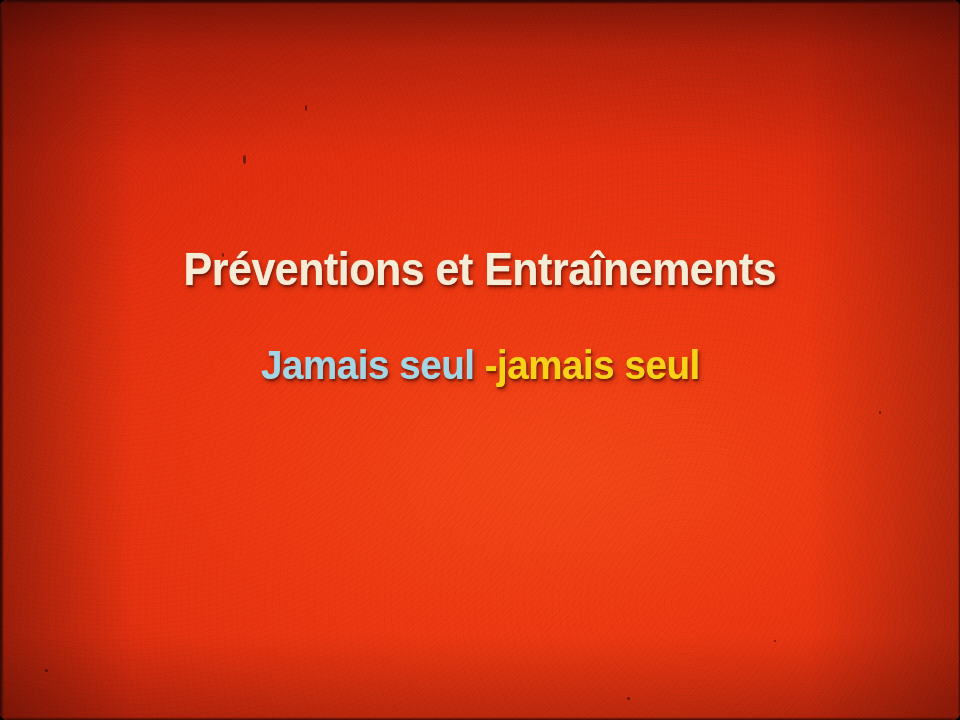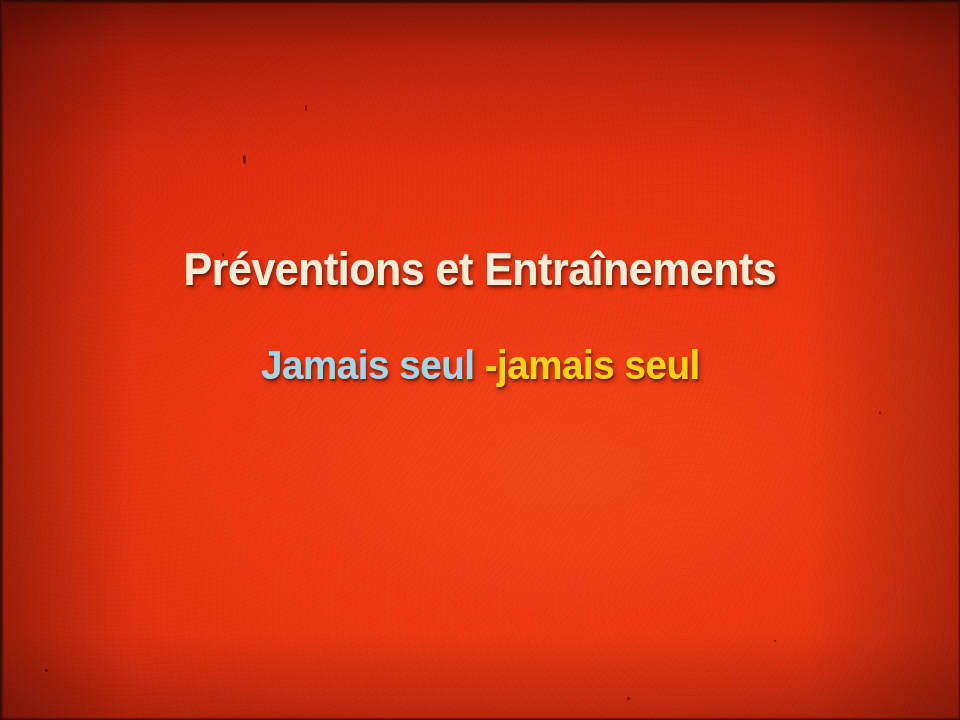--- a/index.html
+++ b/index.html
@@ -16,20 +16,21 @@
     font-family: "Liberation Sans", sans-serif;
   }
 
   
   #slide-frame {
     position: relative;
     width: 960px;
     height: 720px;
     overflow: hidden;
     background: #d8220f;
+    border-radius: 8px;
   }
 
   
   .bg-base {
     position: absolute;
     inset: 0;
     background:
       radial-gradient(125% 105% at 56% 62%,
         #f03c14 0%,
         #ec3411 26%,

